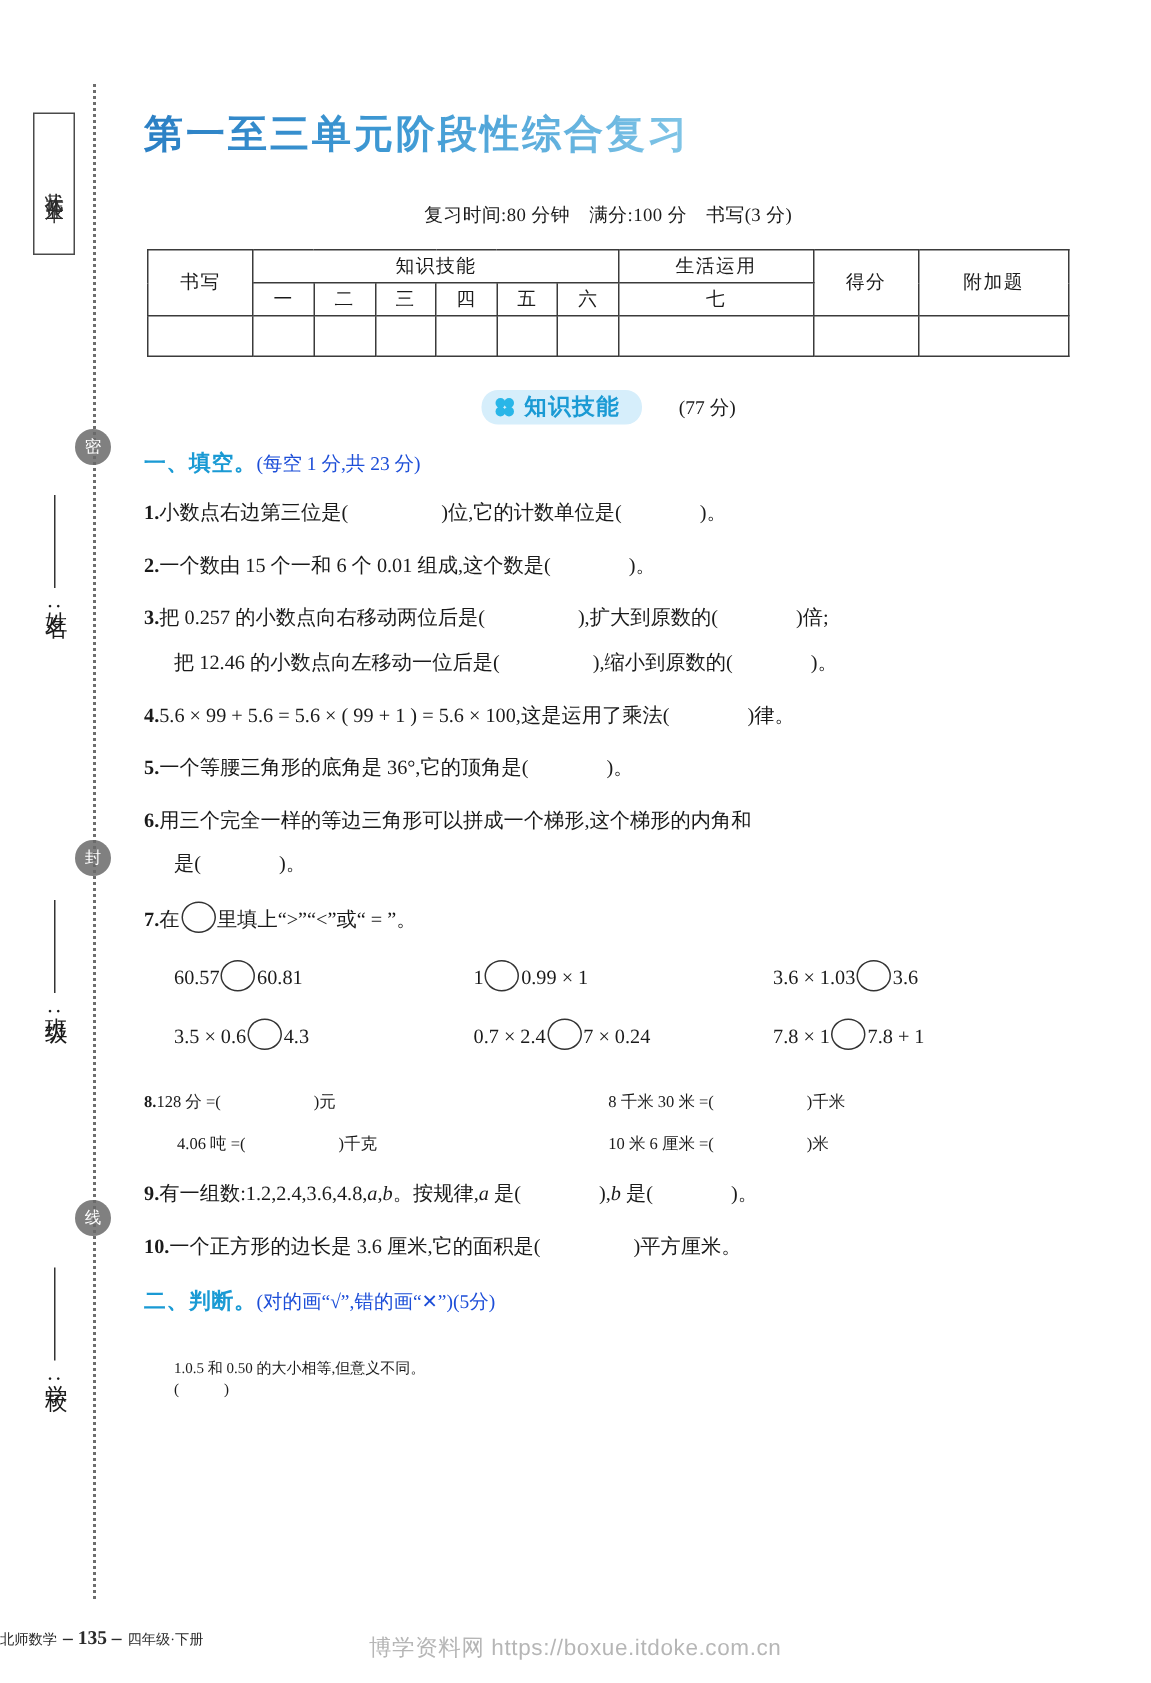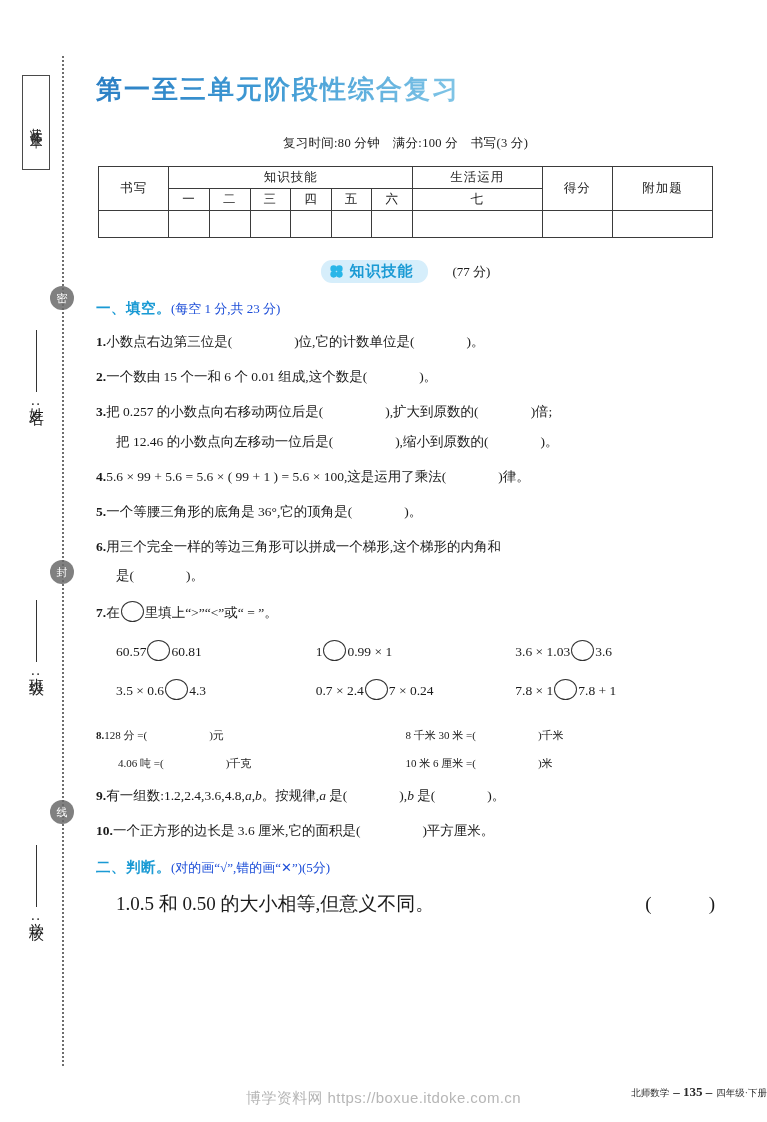--- a/index.html
+++ b/index.html
@@ -158,29 +158,30 @@
 
   .conv-grid {
     display: flex; flex-wrap: wrap; margin-top: 2px;
     font-size: 11px;
   }
   .conv-cell { width: 50%; margin-top: 11px; white-space: nowrap; }
   .conv-cell.indent { padding-left: 22px; }
 
   .tf-row {
     display: flex; justify-content: space-between;
-    margin-top: 14px; margin-left: 20px;
-    font-size: 19px;
+    margin-top: 28px; margin-left: 20px;
+    font-size: 10px;
+    flex-direction: column;
   }
   .tf-ans { white-space: nowrap; }
 
   
   .footer {
     position: absolute; left: 0; bottom: 22px;
-    width: 767px; text-align: right;
+    width: 767px; text-align: left;
     font-size: 11px; color: #2a2a2a;
   }
   .footer .pg { font-weight: bold; font-size: 13px; margin: 0 4px; }
   .footer .small { font-size: 9.5px; }
   .watermark {
     position: absolute; left: 0; bottom: 14px;
     width: 767px; text-align: center;
     font-family: "Liberation Sans", sans-serif;
     font-size: 15px; color: #9a9a9a; opacity: .72;
     letter-spacing: .4px;

